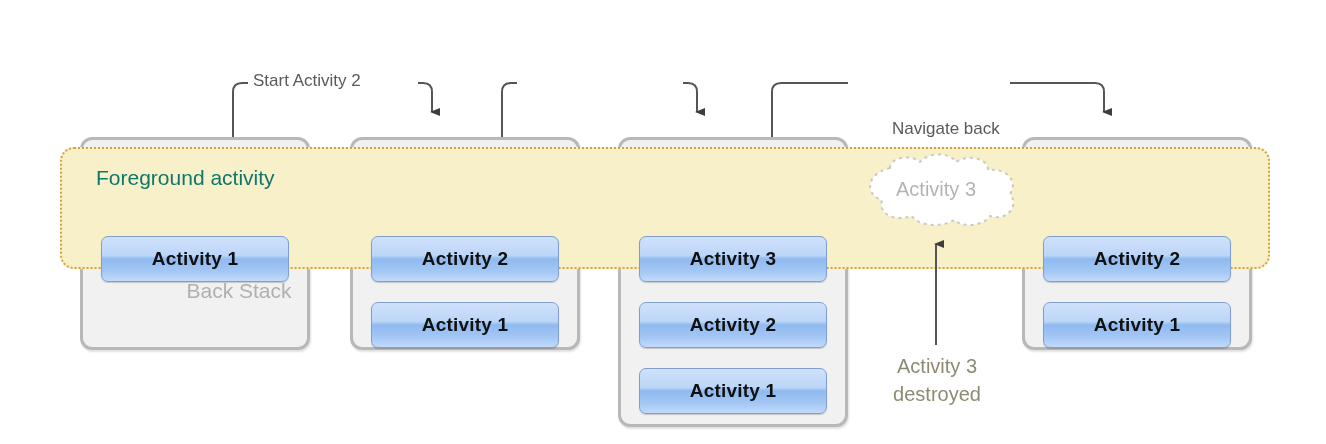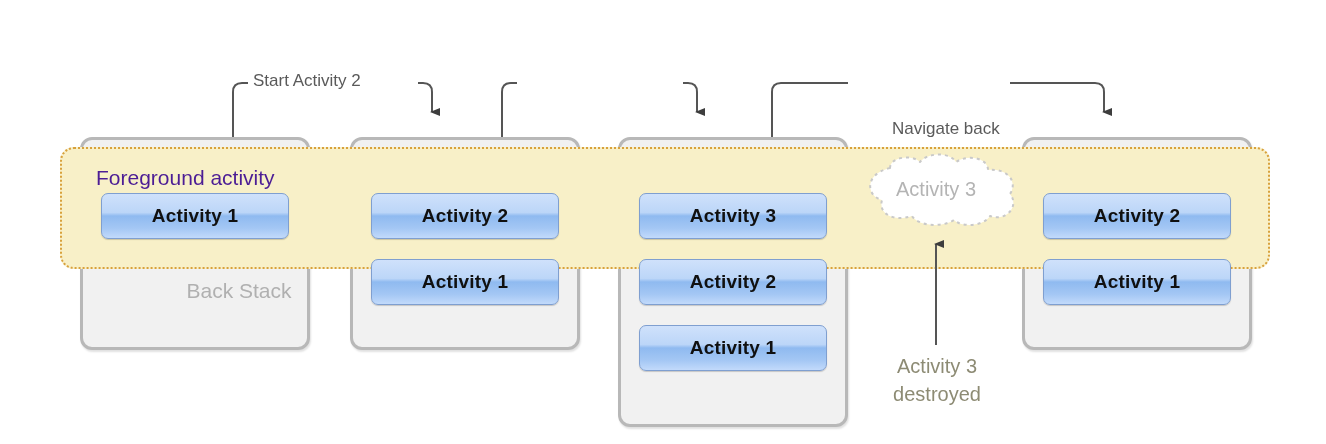--- a/index.html
+++ b/index.html
@@ -46,21 +46,21 @@
   .stack-inner {
     position: absolute;
     left: 0;
     top: 0;
     width: 100%;
     height: 100%;
     display: flex;
     flex-direction: column;
     align-items: center;
     box-sizing: border-box;
-    padding-top: 56px;
+    padding-top: 99px;
     z-index: 4;
   }
 
   
   .chip {
     width: 186px;
     height: 44px;
     margin-bottom: 20px;
     border: 1px solid #7f9fd0;
     border-radius: 7px;
@@ -88,21 +88,21 @@
     text-align: center;
     font-size: 21px;
     color: #9a9a92;
     z-index: 5;
   }
   .caption-fg {
     left: 0;
     top: 166px;
     text-align: left;
     padding-left: 16px;
-    color: #4c1d95;
+    color: #0f766e;
     box-sizing: border-box;
   }
   .caption-back {
     top: 279px;
     color: #b0b0b0;
     margin-left: 44px;
   }
 
   
   .cloud {

